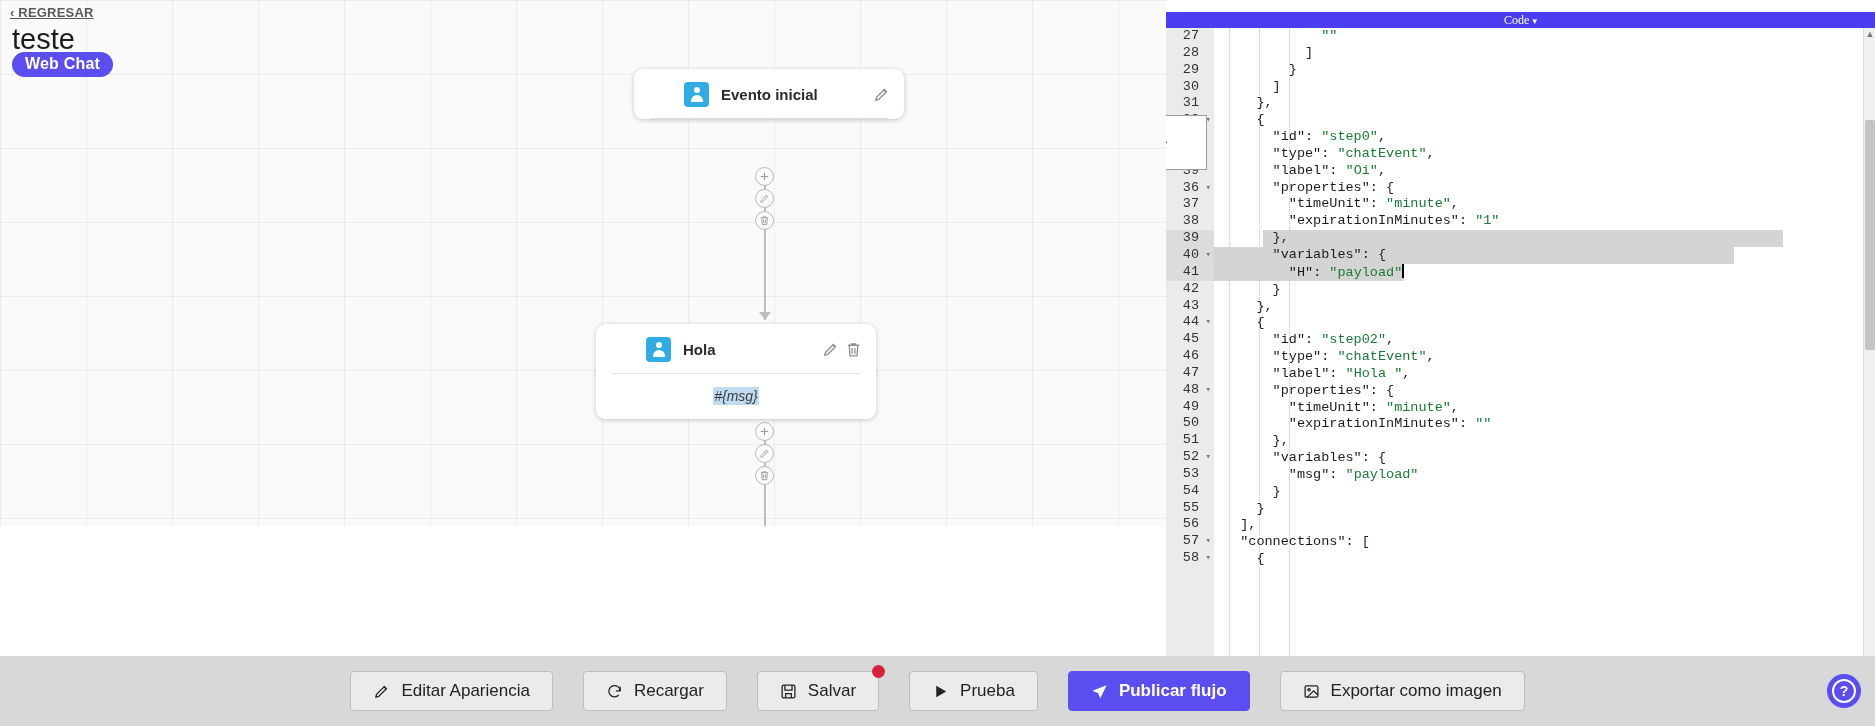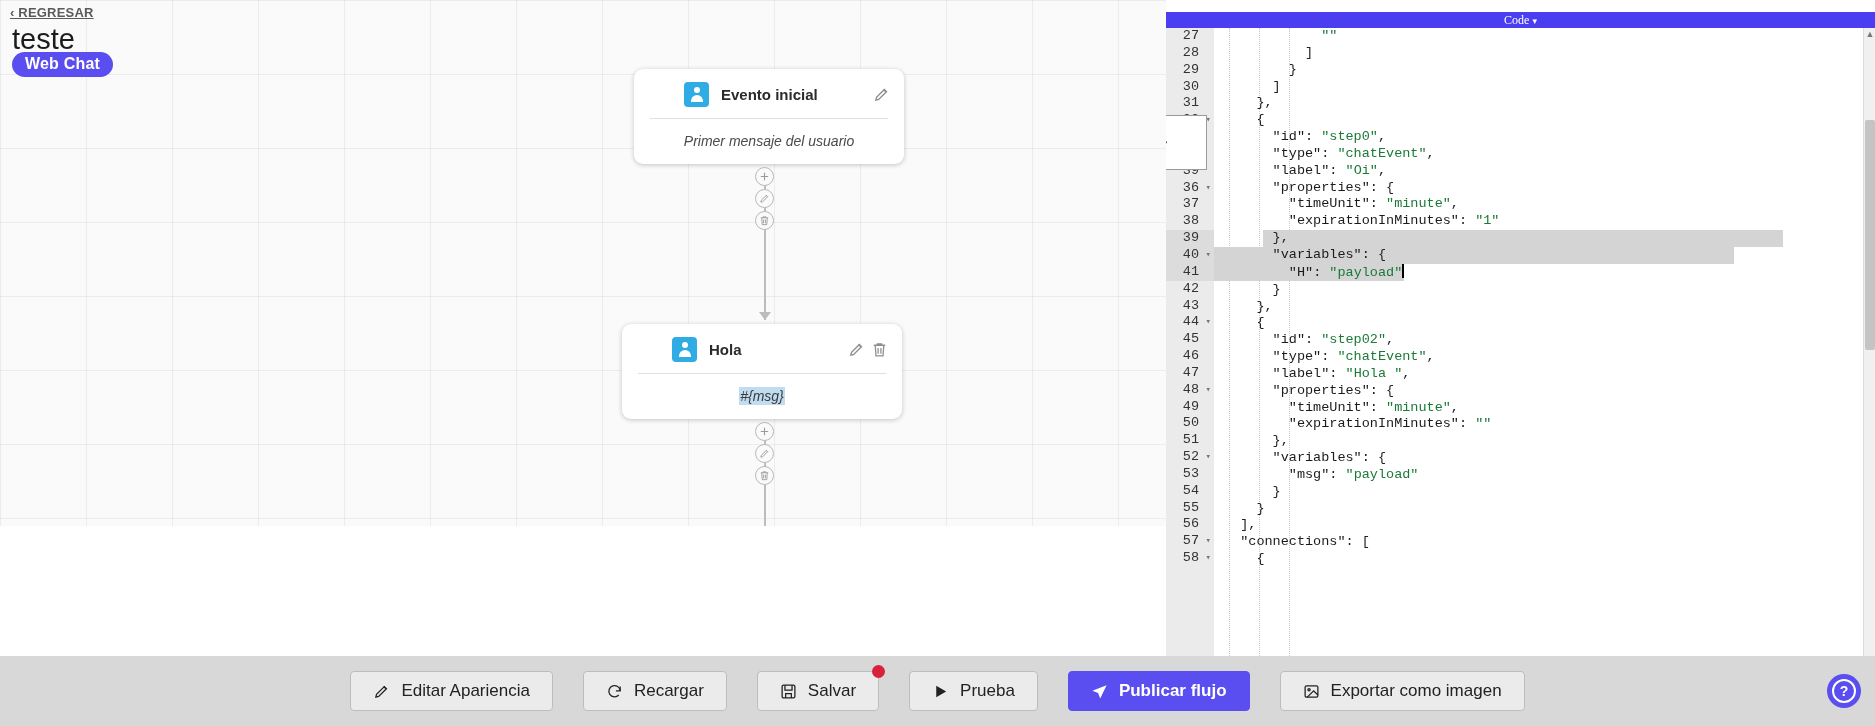--- a/index.html
+++ b/index.html
@@ -243,21 +243,20 @@
         <span class="node-avatar"></span>
         <span class="node-title">Evento inicial</span>
         <span class="node-ico">
           <svg viewBox="0 0 24 24" fill="none" stroke="#4a4a4a" stroke-width="2">
             <path d="M4 20l4-1 11-11-3-3L5 16l-1 4z"></path>
               <path d="M15 5l3 3"></path>
           </svg>
         </span>
       </div>
       <div class="node-sep"></div>
-      <div class="node-body placeholder">Primer mensaje del usuario</div>
     </div>
 
     <div class="handle-stack" style="left:755px; top:167px;">
       <div class="handle">
         <svg viewBox="0 0 24 24" stroke="#9a9a9a" stroke-width="2.4" fill="none">
             <path d="M12 4v16M4 12h16"></path>
           </svg>
       </div>
       <div class="handle">
         <svg viewBox="0 0 24 24" fill="none" stroke="#9a9a9a" stroke-width="2">
@@ -265,21 +264,21 @@
             <path d="M15 5l3 3"></path>
           </svg>
       </div>
       <div class="handle">
         <svg viewBox="0 0 24 24" fill="none" stroke="#9a9a9a" stroke-width="2">
             <path d="M4 6h16M9 6V4h6v2M6 6l1 15h10l1-15M10 10v8M14 10v8"></path>
           </svg>
       </div>
     </div>
 
-    <div class="node" style="left:622px; top:324px; width:280px;">
+    <div class="node" style="left:596px; top:324px; width:280px;">
       <div class="node-head">
         <span class="node-avatar"></span>
         <span class="node-title">Hola</span>
         <span class="node-ico">
           <svg viewBox="0 0 24 24" fill="none" stroke="#4a4a4a" stroke-width="2">
             <path d="M4 20l4-1 11-11-3-3L5 16l-1 4z"></path>
               <path d="M15 5l3 3"></path>
           </svg>
         </span>
         <span class="node-ico">

